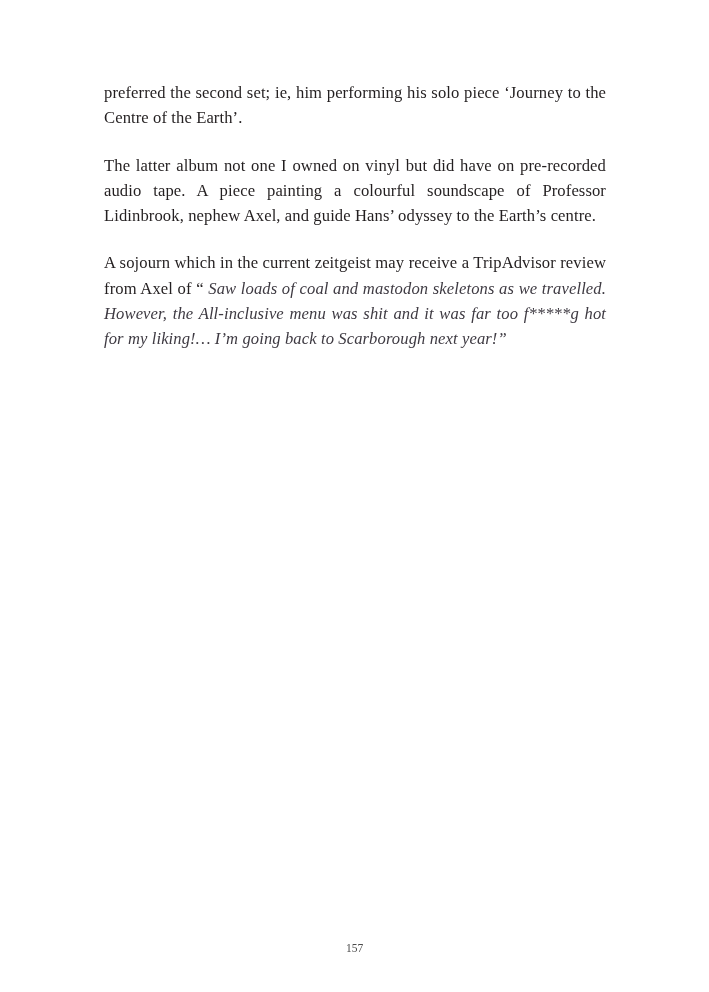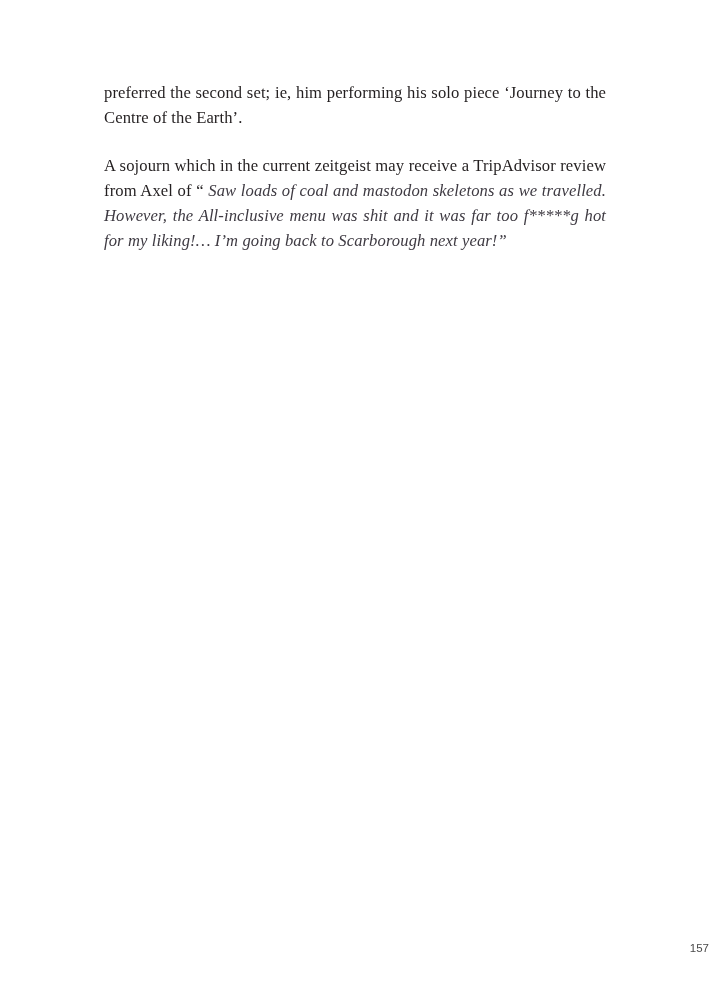--- a/index.html
+++ b/index.html
@@ -42,35 +42,36 @@
   }
   .italic-quote {
     font-style: italic;
     color: #3e3a42;
   }
   .folio {
     position: absolute;
     left: 0;
     top: 942px;
     width: 709px;
-    text-align: right;
+    text-align: center;
     font-size: 11.5px;
     color: #4a4a4a;
-    font-family: Liberation Sans, sans-serif;
+    font-family: Liberation Serif, serif;
   }
 </style>
 </head>
 <body>
 
 <div class="page">
 
   <div class="text-block">
 
     <p class="para">preferred the second set; ie, him performing his solo piece ‘Journey to the Centre of the Earth’.</p>
 
+    <p class="para">The latter album not one I owned on vinyl but did have on pre-recorded audio tape. A piece painting a colourful soundscape of Professor Lidinbrook, nephew Axel, and guide Hans’ odyssey to the Earth’s centre.</p>
 
     <p class="para"><span>A sojourn which in the current zeitgeist may receive a TripAdvisor review from Axel of “ </span><span class="italic-quote">Saw loads of coal and mastodon skeletons as we travelled. However, the All-inclusive menu was shit and it was far too f*****g hot for my liking!…  I’m going back to Scarborough next year!”</span></p>
 
   </div>
 
   <div class="folio">157</div>
 
 </div>
 
 </body></html>

